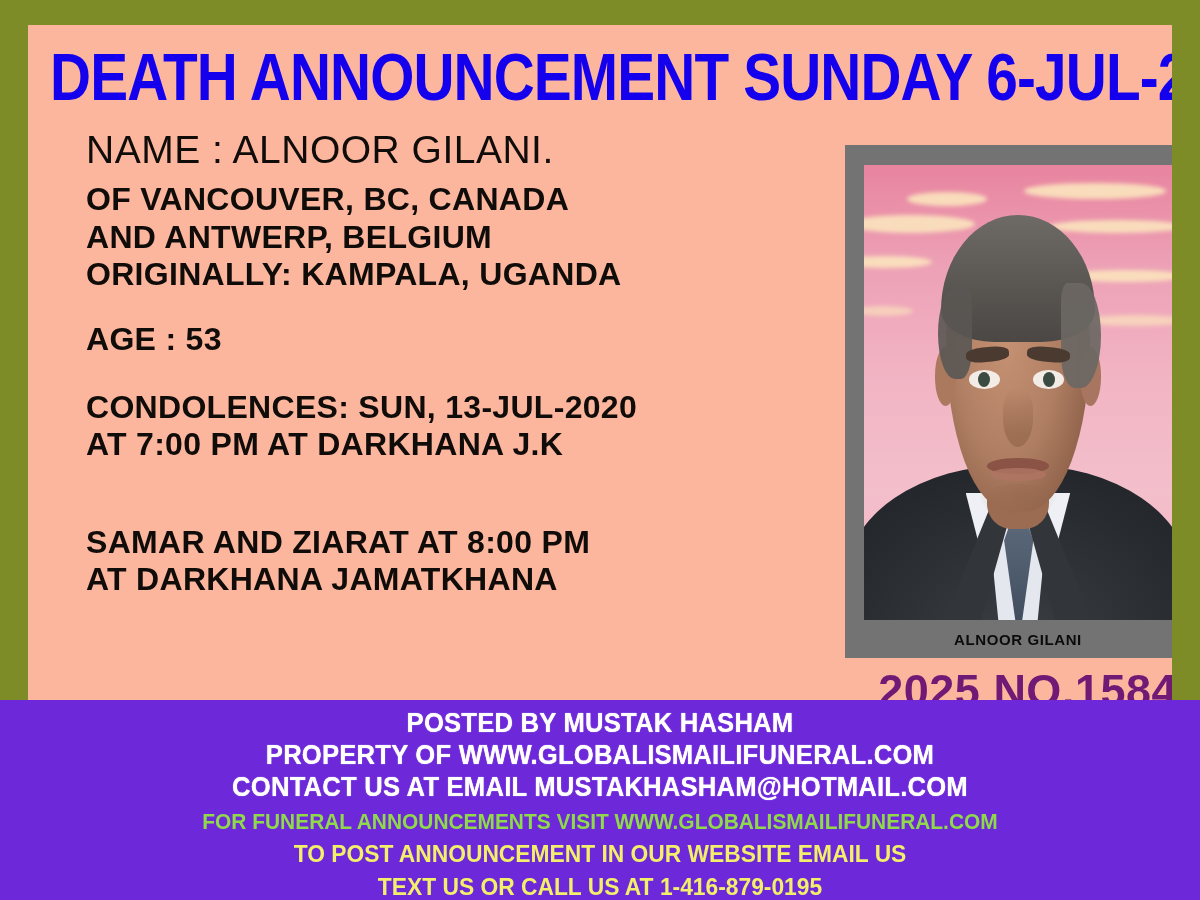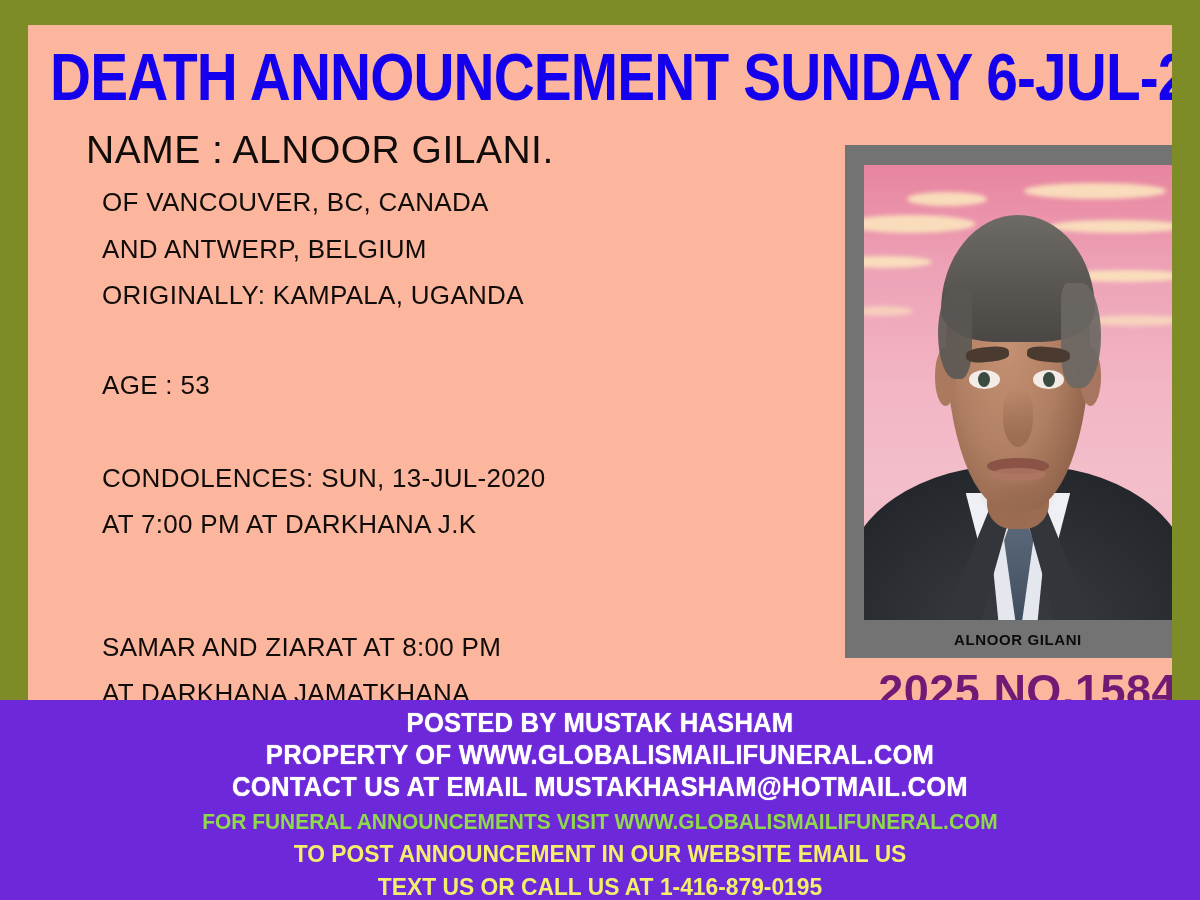--- a/index.html
+++ b/index.html
@@ -43,24 +43,24 @@
     color:#100c0a;
   }
   .bigname{
     font-size:39px;font-weight:normal;line-height:1.08;
     letter-spacing:0.5px;
     margin:0 0 10px 0;
     white-space:nowrap;
   }
   .blk{margin:0 0 0 0;}
   .line{
-    font-size:26px;font-weight:normal;line-height:1.17;
+    font-size:32px;font-weight:bold;line-height:1.17;
     letter-spacing:0.3px;
     white-space:nowrap;
-    margin:16px;
+    margin:0;
   }
   .gap-sm{height:28px;}
   .gap-md{height:30px;}
 
   
   #photo-frame{
     position:absolute;left:817px;top:120px;width:346px;height:513px;
     background:#737373;
     box-sizing:border-box;
   }

